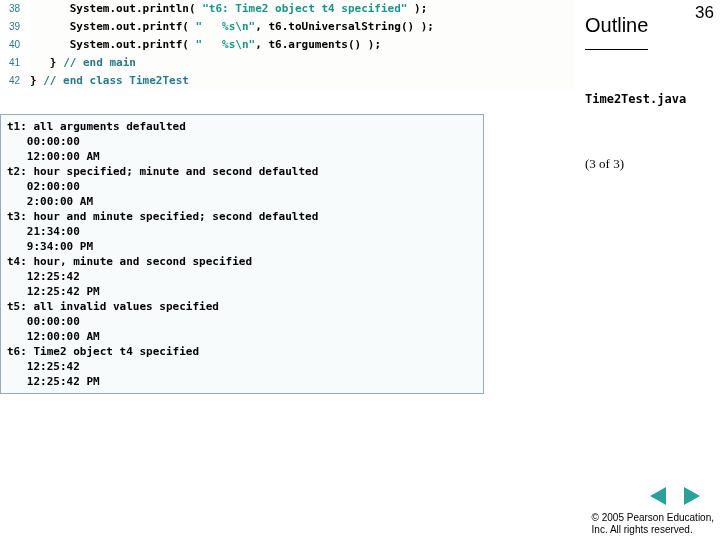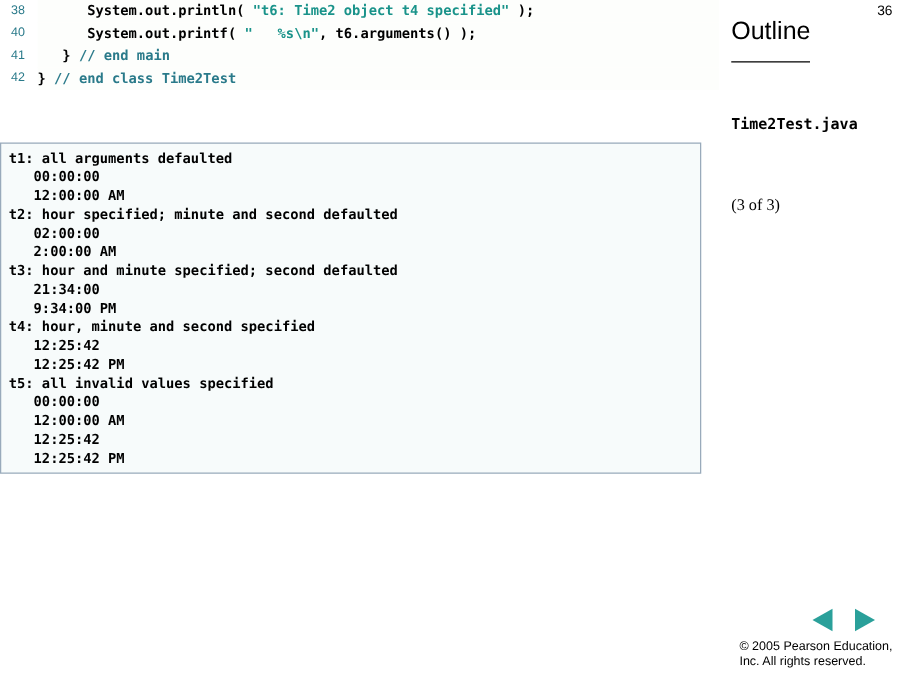--- a/index.html
+++ b/index.html
@@ -42,21 +42,21 @@
     font-size: 11px;
     white-space: pre;
   }
   .kw-str { color: #1a938a; }
   .kw-comment { color: #2a7a8a; font-weight: bold; }
   .plain { color: #000; }
   .output-box {
     position: absolute;
     left: 0;
     top: 114px;
-    width: 561px;
+    width: 484px;
     border: 1px solid #9ab;
     background: #f7fbfb;
     font-family: "Lucida Console", monospace;
     font-size: 11px;
     font-weight: bold;
     line-height: 15px;
     padding: 4px 6px;
     color: #000;
   }
   .output-box div { white-space: pre; }
@@ -64,21 +64,21 @@
     position: absolute;
     right: 0;
     top: 0;
     width: 145px;
     height: 540px;
   }
   .page-no {
     position: absolute;
     top: 3px;
     right: 6px;
-    font-size: 11px;
+    font-size: 17px;
     color: #000;
   }
   .outline {
     position: absolute;
     top: 14px;
     left: 10px;
     font-family: Liberation Sans, sans-serif;
     font-size: 20px;
     border-bottom: 1px solid #000;
     padding-bottom: 12px;
@@ -135,20 +135,24 @@
     line-height: 12px;
   }
 </style>
 </head>
 <body>
 
 <div class="code-area">
   <div class="code-line">
     <span class="line-no">38</span>
     <span class="code-text"><span class="plain">      System.out.println( </span><span class="kw-str">"t6: Time2 object t4 specified"</span><span class="plain"> );</span></span>
+  </div>
+  <div class="code-line">
+    <span class="line-no">39</span>
+    <span class="code-text"><span class="plain">      System.out.printf( </span><span class="kw-str">"   %s\n"</span><span class="plain">, t6.toUniversalString() );</span></span>
   </div>
   <div class="code-line">
     <span class="line-no">40</span>
     <span class="code-text"><span class="plain">      System.out.printf( </span><span class="kw-str">"   %s\n"</span><span class="plain">, t6.arguments() );</span></span>
   </div>
   <div class="code-line">
     <span class="line-no">41</span>
     <span class="code-text"><span class="plain">   } </span><span class="kw-comment">// end main</span></span>
   </div>
   <div class="code-line">
@@ -166,20 +170,21 @@
   <div>   2:00:00 AM</div>
   <div>t3: hour and minute specified; second defaulted</div>
   <div>   21:34:00</div>
   <div>   9:34:00 PM</div>
   <div>t4: hour, minute and second specified</div>
   <div>   12:25:42</div>
   <div>   12:25:42 PM</div>
   <div>t5: all invalid values specified</div>
   <div>   00:00:00</div>
   <div>   12:00:00 AM</div>
+  <div>t6: Time2 object t4 specified</div>
   <div>   12:25:42</div>
   <div>   12:25:42 PM</div>
 </div>
 
 <div class="sidebar">
   <div class="page-no">36</div>
   <div class="outline">Outline</div>
   <div class="filename">Time2Test.java</div>
   <div class="pagelabel">(3 of 3)</div>
 </div>

